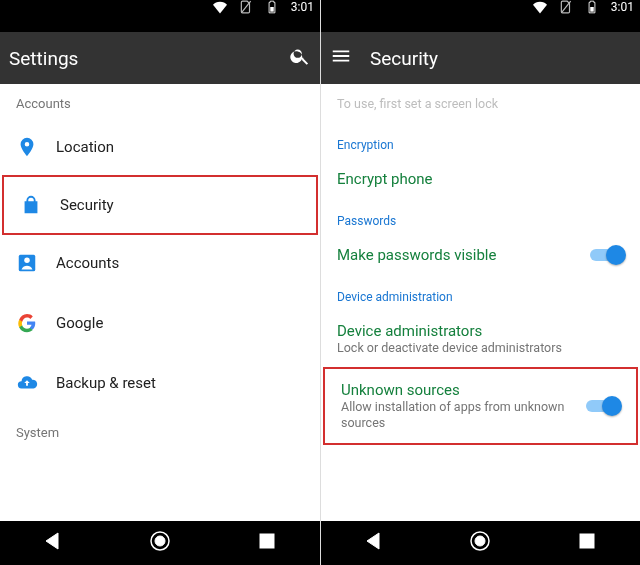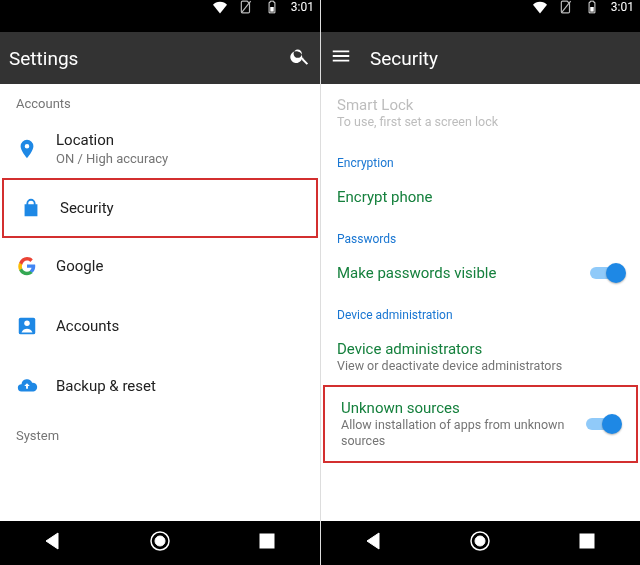--- a/index.html
+++ b/index.html
@@ -142,62 +142,61 @@
     <div class="category">Accounts</div>
 
     <div class="list-item">
       <span class="icon">
           <svg viewBox="0 0 24 24">
             <path d="M12 2a7 7 0 0 0-7 7c0 5 7 13 7 13s7-8 7-13a7 7 0 0 0-7-7zm0 9.5A2.5 2.5 0 1 1 14.5 9 2.5 2.5 0 0 1 12 11.5z"></path>
           </svg>
         </span>
       <div class="texts">
         <div class="title">Location</div>
-        <div class="subtitle">ON / High accuracy</div>
       </div>
     </div>
 
     <div class="list-item hl">
       <span class="icon">
           <svg viewBox="0 0 24 24">
             <path d="M17 8V7a5 5 0 0 0-10 0v1H5v13h14V8zm-8-1a3 3 0 0 1 6 0v1H9z"></path>
           </svg>
         </span>
       <div class="texts">
         <div class="title">Security</div>
+      </div>
+    </div>
+
+    <div class="list-item">
+      <span class="icon">
+          <svg viewBox="0 0 24 24">
+            <rect x="3" y="3" width="18" height="18" rx="2"></rect>
+            <circle cx="12" cy="9" r="3" fill="#fff"></circle>
+            <path d="M6 19c1-3 4-4 6-4s5 1 6 4z" fill="#fff"></path>
+          </svg>
+        </span>
+      <div class="texts">
+        <div class="title">Accounts</div>
       </div>
     </div>
 
     <div class="list-item">
       <span class="icon">
           <svg viewBox="0 0 24 24">
             <path d="M21 12.2c0-.7-.1-1.3-.2-1.9H12v3.7h5a4.3 4.3 0 0 1-1.9 2.8v2.3h3.1c1.8-1.7 2.8-4.1 2.8-6.9z" fill="#4285F4"></path>
             <path d="M12 22c2.6 0 4.8-.9 6.3-2.3l-3.1-2.3c-.9.6-2 .9-3.2.9-2.5 0-4.6-1.7-5.3-3.9H3.5v2.4A10 10 0 0 0 12 22z" fill="#34A853"></path>
             <path d="M6.7 14.4a6 6 0 0 1 0-3.8V8.2H3.5a10 10 0 0 0 0 8.6z" fill="#FBBC05"></path>
             <path d="M12 6.1c1.4 0 2.7.5 3.6 1.4l2.7-2.7C16.8 3.2 14.6 2.3 12 2.3A10 10 0 0 0 3.5 8.2l3.2 2.4C7.4 8.4 9.5 6.1 12 6.1z" fill="#EA4335"></path>
           </svg>
         </span>
       <div class="texts">
         <div class="title">Google</div>
       </div>
     </div>
 
-    <div class="list-item">
-      <span class="icon">
-          <svg viewBox="0 0 24 24">
-            <rect x="3" y="3" width="18" height="18" rx="2"></rect>
-            <circle cx="12" cy="9" r="3" fill="#fff"></circle>
-            <path d="M6 19c1-3 4-4 6-4s5 1 6 4z" fill="#fff"></path>
-          </svg>
-        </span>
-      <div class="texts">
-        <div class="title">Accounts</div>
-      </div>
-    </div>
-
 
     <div class="list-item">
       <span class="icon">
           <svg viewBox="0 0 24 24">
             <path d="M19 18H6a4 4 0 0 1 0-8 6 6 0 0 1 11.6-1.5A4.5 4.5 0 0 1 19 18z"></path>
             <path d="M12 9l-3 3h2v3h2v-3h2z" fill="#fff"></path>
           </svg>
         </span>
       <div class="texts">
         <div class="title">Backup &amp; reset</div>
@@ -242,21 +241,20 @@
     <span><svg viewBox="0 0 24 24">
           <path d="M3 6h18v2H3zM3 11h18v2H3zM3 16h18v2H3z"></path>
         </svg></span>
     <span class="appbar-title">Security</span>
   </div>
 
   <div class="content">
 
     <div class="sec-item disabled">
       <div class="texts">
-        <div class="title">Smart Lock</div>
         <div class="subtitle">To use, first set a screen lock</div>
       </div>
     </div>
 
     <div class="section-header">Encryption</div>
     <div class="sec-item">
       <div class="texts">
         <div class="title">Encrypt phone</div>
       </div>
     </div>
@@ -269,21 +267,21 @@
       <div class="switch">
         <div class="switch-track"></div>
           <div class="switch-thumb"></div>
       </div>
     </div>
 
     <div class="section-header">Device administration</div>
     <div class="sec-item">
       <div class="texts">
         <div class="title">Device administrators</div>
-        <div class="subtitle">View or deactivate device administrators</div>
+        <div class="subtitle">Lock or deactivate device administrators</div>
       </div>
     </div>
 
     <div class="sec-item hl" style="min-height:60px;">
       <div class="texts">
         <div class="title">Unknown sources</div>
         <div class="subtitle">Allow installation of apps from unknown sources</div>
       </div>
       <div class="switch">
         <div class="switch-track"></div>

